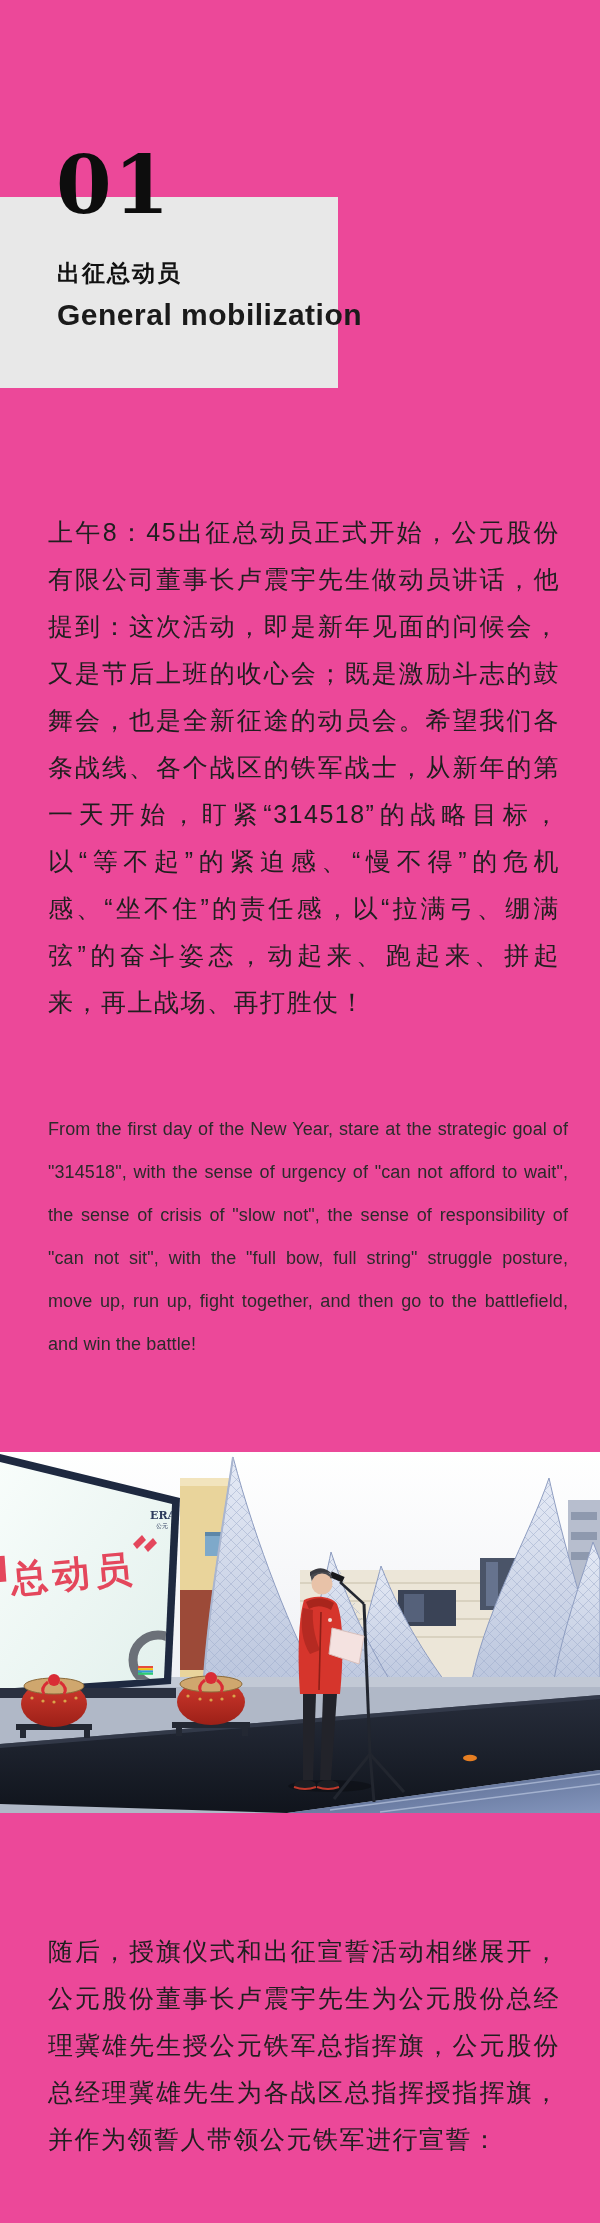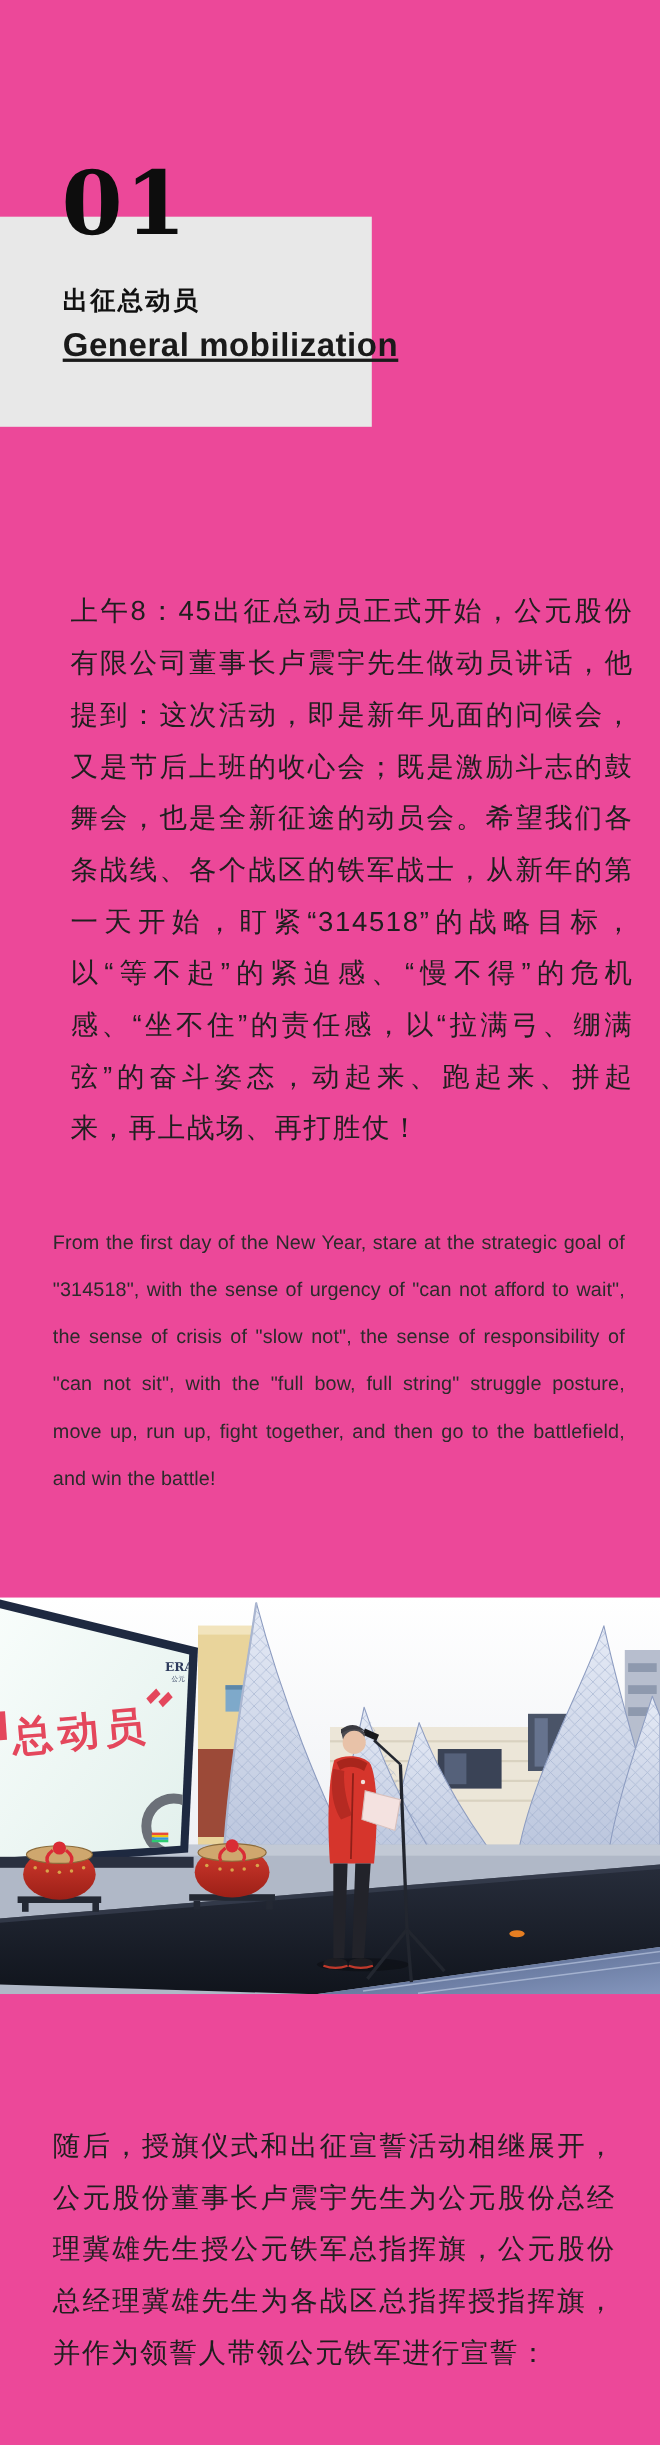--- a/index.html
+++ b/index.html
@@ -20,29 +20,29 @@
     letter-spacing:2px;
   }
   .sec-title-zh{
     position:absolute;left:57px;top:256px;
     font-weight:700;font-size:23px;line-height:34px;color:#111111;
     letter-spacing:2px;
   }
   .sec-title-en{
     position:absolute;left:57px;top:297px;
     font-weight:700;font-size:30px;line-height:36px;color:#1a1a1a;
-    letter-spacing:0.5px;white-space:nowrap;text-decoration:underline;
+    letter-spacing:0.5px;white-space:nowrap;
   }
   
   .zh-para{
     position:absolute;left:48px;width:512px;
     font-size:25px;line-height:47px;letter-spacing:1.5px;
     color:#1f1f1f;text-align:justify;
   }
-  #para-zh-1{top:533px;margin-left:16px;}
+  #para-zh-1{top:509px;}
   #para-zh-2{top:1928px;}
   .en-para{
     position:absolute;left:48px;width:520px;
     font-size:18px;line-height:43px;letter-spacing:0.1px;
     color:#2b2b2b;text-align:justify;
   }
   #para-en{top:1108px;}
   
   .photo-wrap{
     position:absolute;left:0;top:1452px;width:600px;height:361px;

